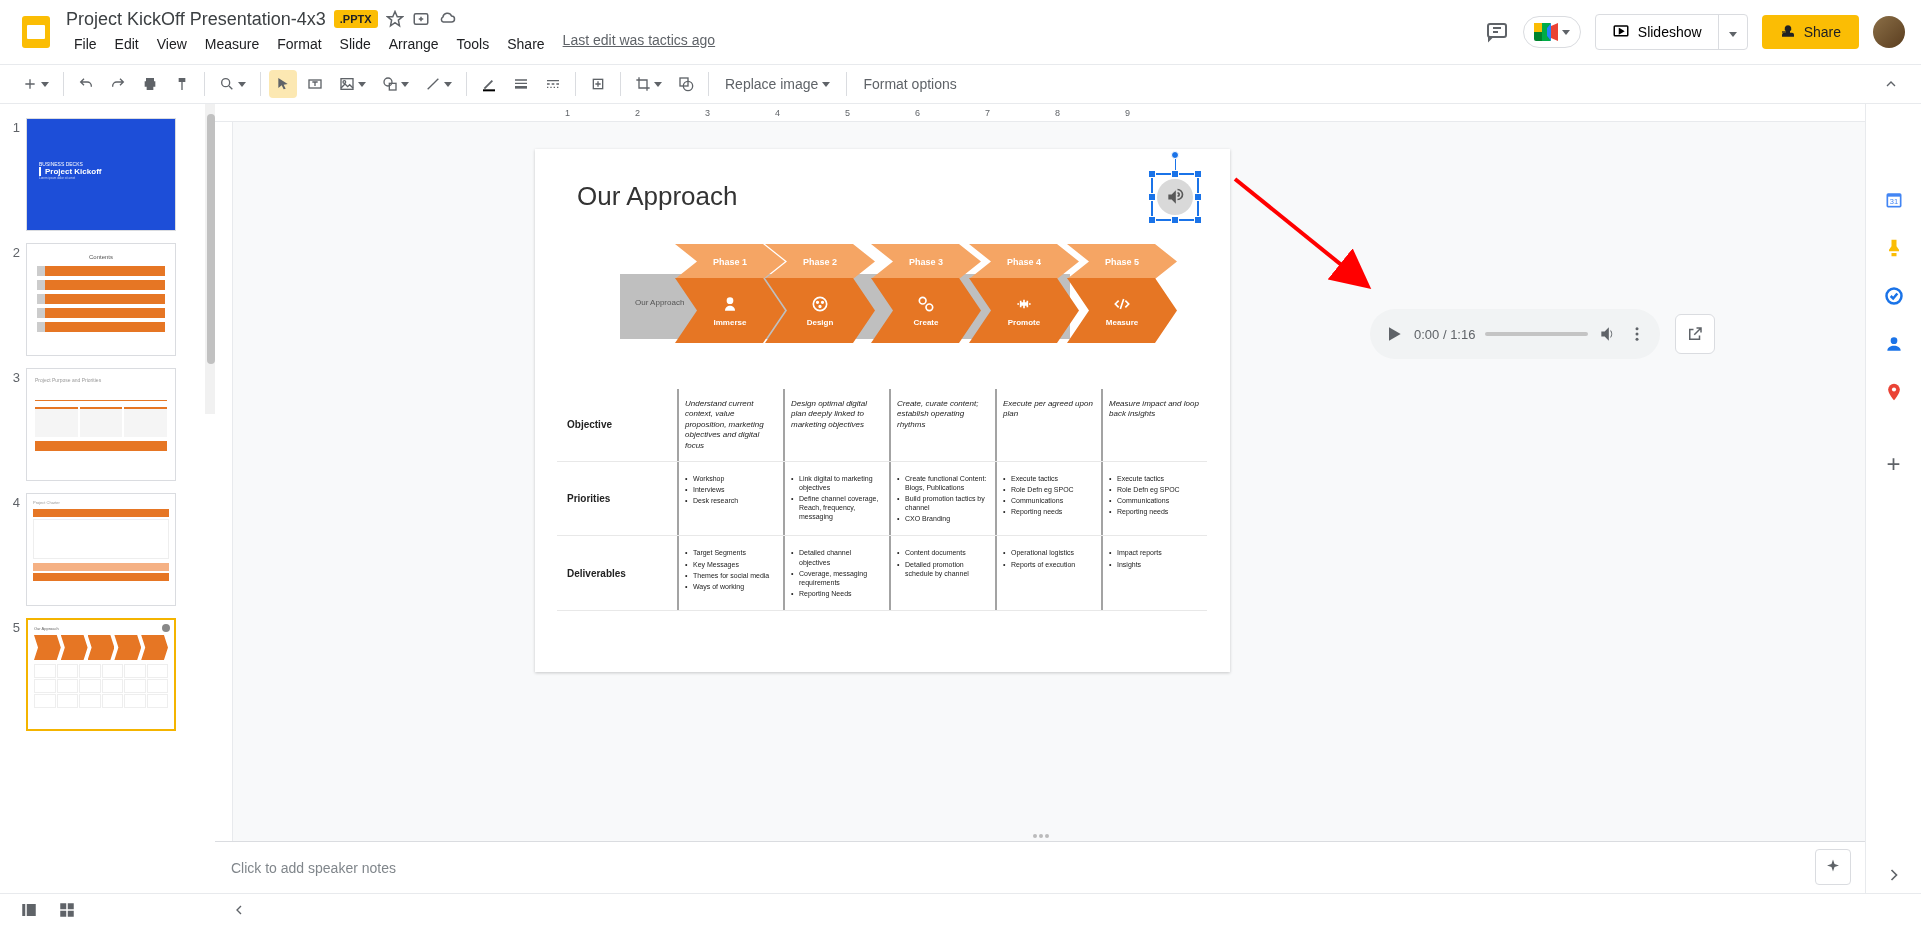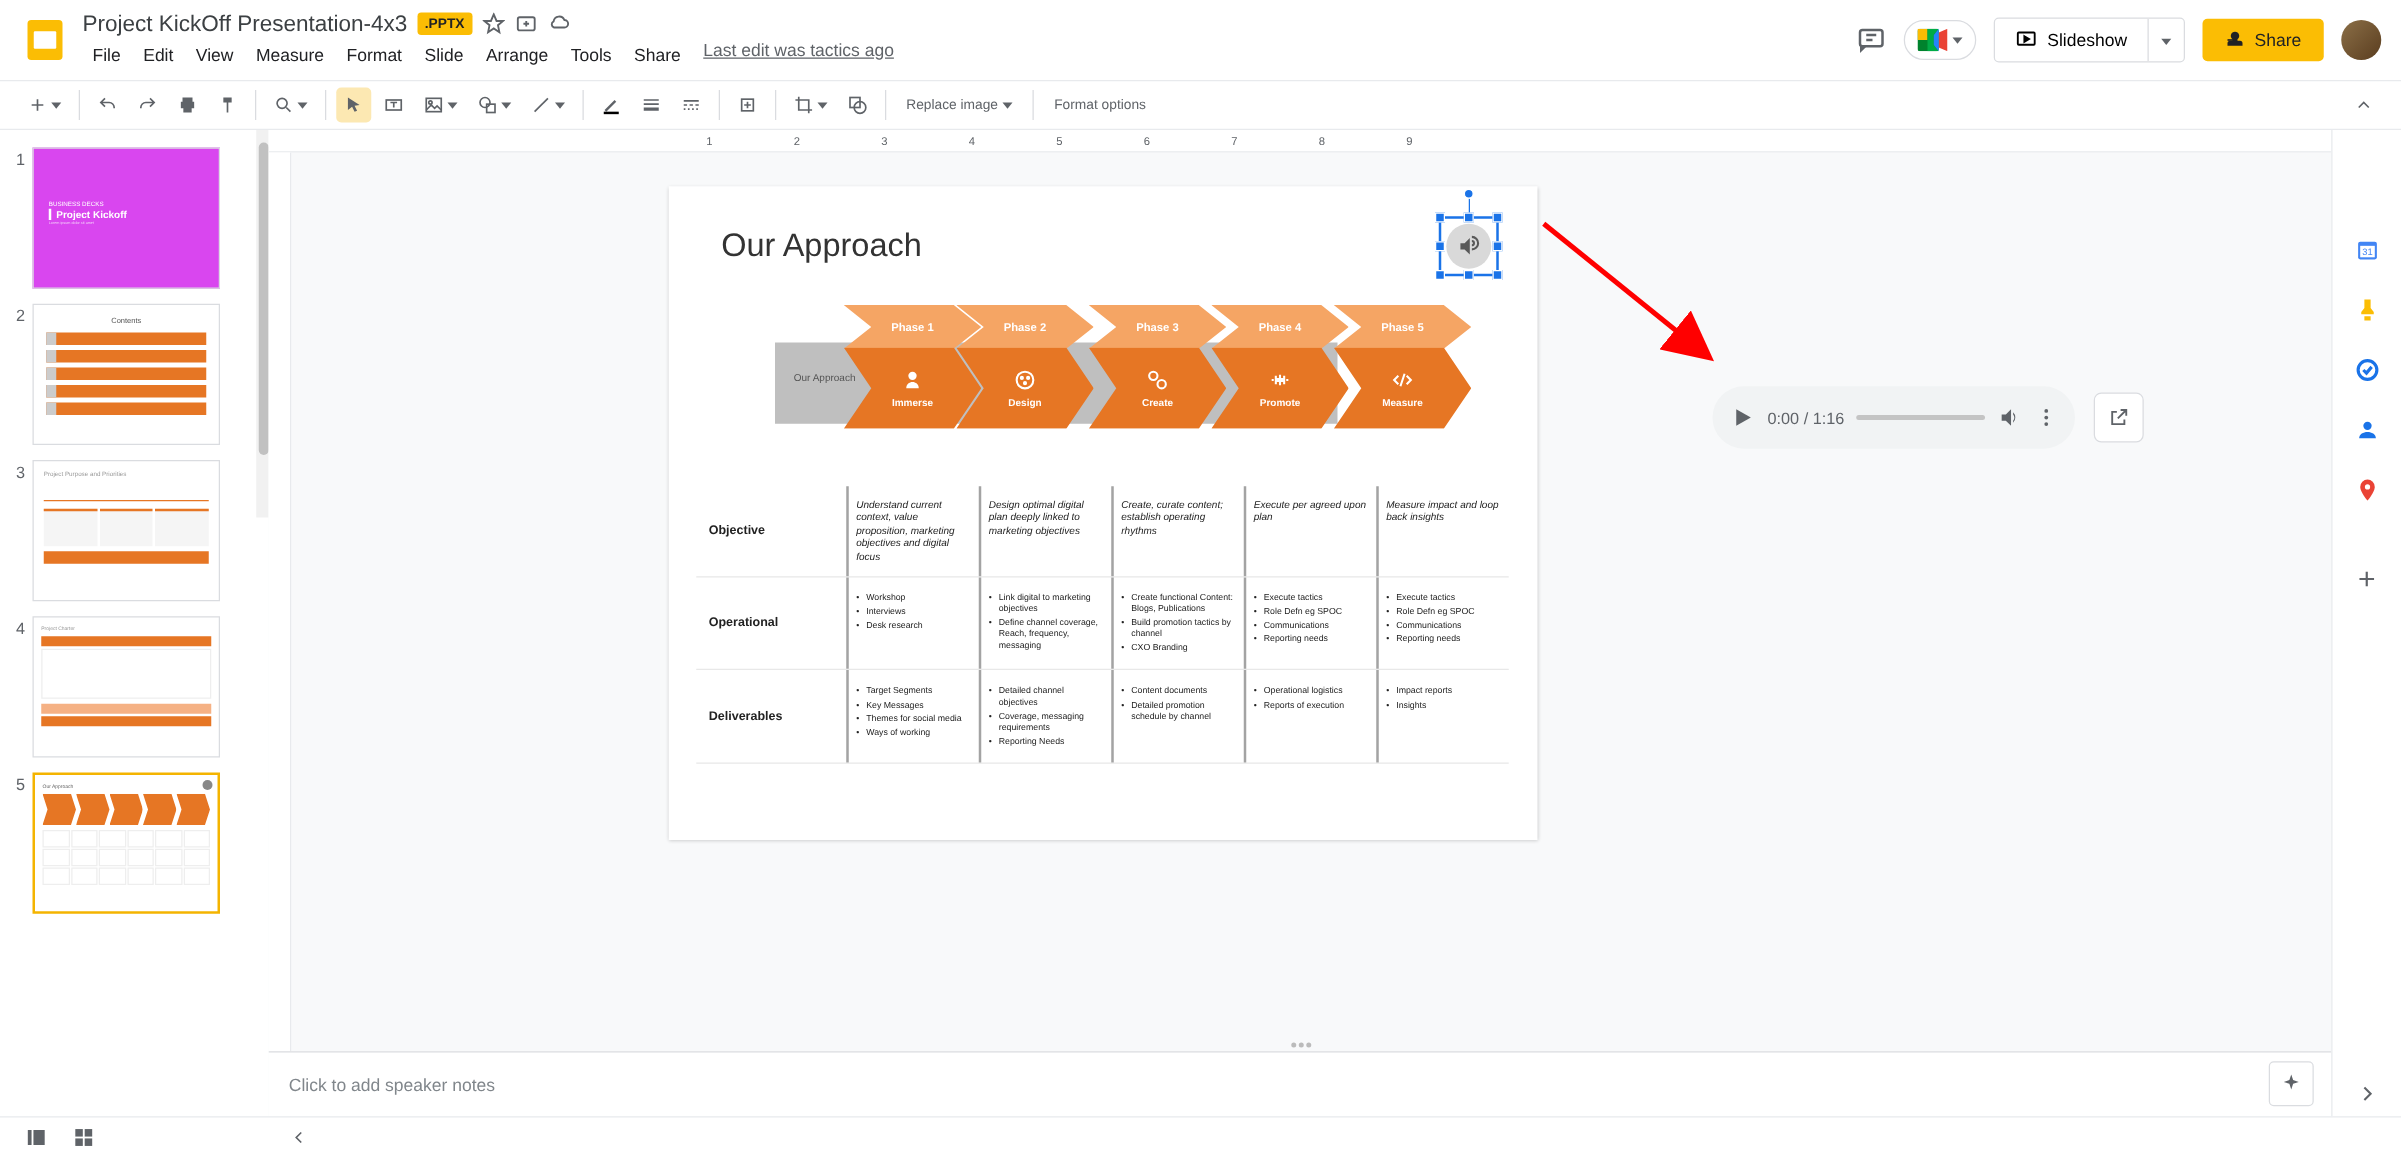--- a/index.html
+++ b/index.html
@@ -24,33 +24,33 @@
 .slideshow-btn{display:flex;align-items:center;gap:8px;padding:8px 16px;font-size:14px;cursor:pointer;border-right:1px solid #dadce0}
 .slideshow-drop{padding:8px 10px;cursor:pointer}
 .share-btn{background:#fbbd04;color:#202124;display:flex;align-items:flex-end;gap:8px;padding:9px 18px;border-radius:4px;font-size:14px;font-weight:500;cursor:pointer}
 .avatar{width:32px;height:32px;border-radius:50%;background:linear-gradient(135deg,#8b6f47,#5a3d1f);cursor:pointer}
 
 
 .toolbar{height:40px;border-top:1px solid #e8eaed;border-bottom:1px solid #e8eaed;display:flex;align-items:center;padding:0 16px;gap:4px}
 .tb-btn{padding:6px;border-radius:4px;cursor:pointer;display:flex;align-items:center;color:#5f6368;min-width:28px;justify-content:center}
 .tb-btn.active{background:#fce8b2}
 .tb-sep{width:1px;height:24px;background:#dadce0;margin:0 4px}
-.tb-text{font-size:11px;color:#5f6368;padding:4px 8px;cursor:pointer;display:flex;align-items:center;gap:4px}
+.tb-text{font-size:14px;color:#5f6368;padding:4px 8px;cursor:pointer;display:flex;align-items:center;gap:4px}
 .collapse-right{margin-left:auto}
 
 
 .workspace{display:flex;height:calc(100% - 104px);position:relative}
 
 
 .filmstrip{width:215px;background:#fff;padding:14px 0 0 10px;overflow-y:auto;position:relative}
 .slide-entry{display:flex;margin-bottom:12px;position:relative}
 .slide-num{width:16px;font-size:13px;color:#5f6368;text-align:right;padding-right:6px;padding-top:2px}
 .thumb{width:150px;height:113px;border:1px solid #dadce0;background:#fff;position:relative;overflow:hidden}
 .slide-entry.active .thumb{border:2px solid #f4b400}
-.thumb.fill-orange{background:#d946ef;padding:12px}
+.thumb.fill-orange{background:#1d4ed8;padding:12px}
 .t-small{font-size:5px;color:#fff}
 .t-title{font-size:8px;color:#fff;font-weight:bold}
 .t-line{font-size:3px;color:rgba(255,255,255,0.7)}
 .contents-thumb{padding:10px;font-size:6px}
 .ct-title{text-align:center;color:#555;margin-bottom:6px}
 .ct-bar{height:10px;background:#e67624;margin-bottom:4px;border-left:8px solid #ccc}
 .purpose-thumb{padding:8px;font-size:5px;color:#999}
 .pt-grid{display:flex;gap:2px;margin-top:6px}
 .pt-box{flex:1;height:30px;background:#f5f5f5;border-top:2px solid #e67624}
 .pt-bar{height:10px;background:#e67624;margin-top:4px}
@@ -493,21 +493,21 @@
       <div class="matrix">
         <div class="mrow">
           <div class="mlabel">Objective</div>
           <div class="mcell">Understand current context, value proposition, marketing objectives and digital focus</div>
           <div class="mcell">Design optimal digital plan deeply linked to marketing objectives</div>
           <div class="mcell">Create, curate content; establish operating rhythms</div>
           <div class="mcell">Execute per agreed upon plan</div>
           <div class="mcell">Measure impact and loop back insights</div>
         </div>
         <div class="mrow activities" id="row-act">
-            <div class="mlabel">Operational</div>
+            <div class="mlabel">Priorities</div>
             <div class="mcell">
               <div class="bullet">Workshop</div>
               <div class="bullet">Interviews</div>
               <div class="bullet">Desk research</div>
             </div>
             <div class="mcell">
               <div class="bullet">Link digital to marketing objectives</div>
               <div class="bullet">Define channel coverage, Reach, frequency, messaging</div>
             </div>
             <div class="mcell">

